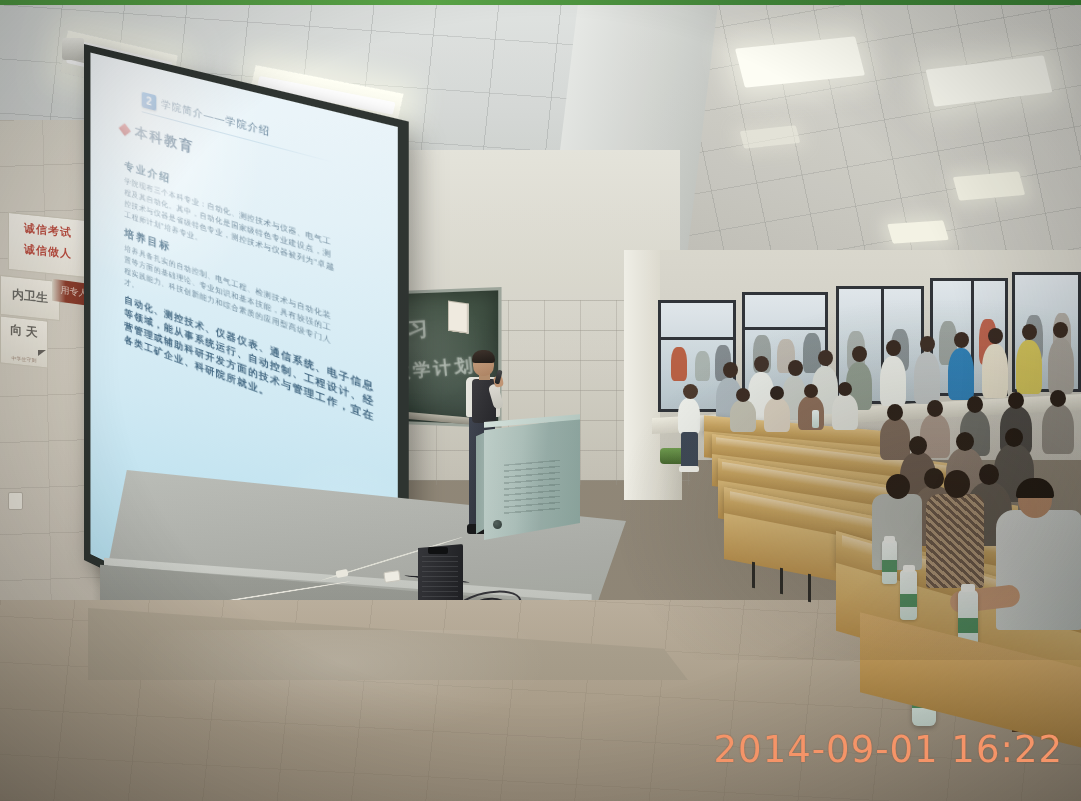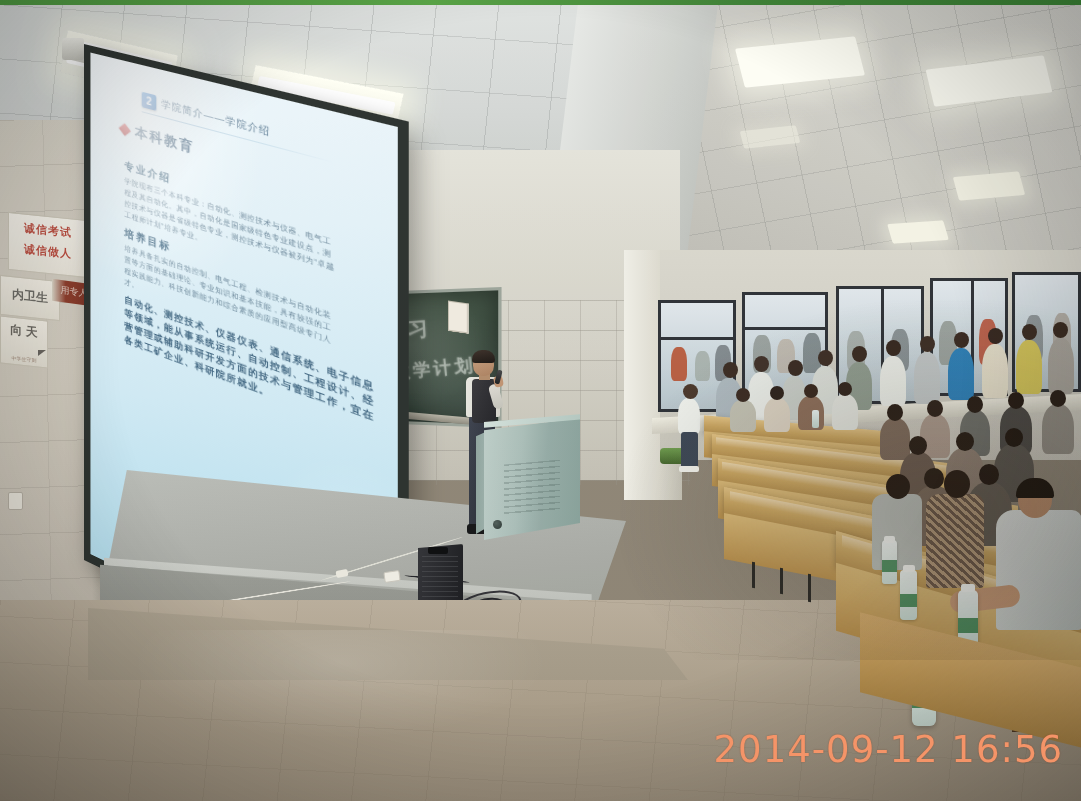--- a/index.html
+++ b/index.html
@@ -604,15 +604,15 @@
 
   <div class="desk-face" style="left:860px;top:640px;width:222px;height:80px;transform:skewY(14deg);
               background:linear-gradient(180deg,#d2ab6e,#b38c4b);"></div>
 
   <div class="crowd-haze"></div>
 
   <div class="warmth"></div>
   <div class="vignette"></div>
   <div class="top-band"></div>
 
-  <div class="timestamp">2014-09-12 16:56</div>
+  <div class="timestamp">2014-09-01 16:22</div>
 
 </div>
 
 </body></html>

